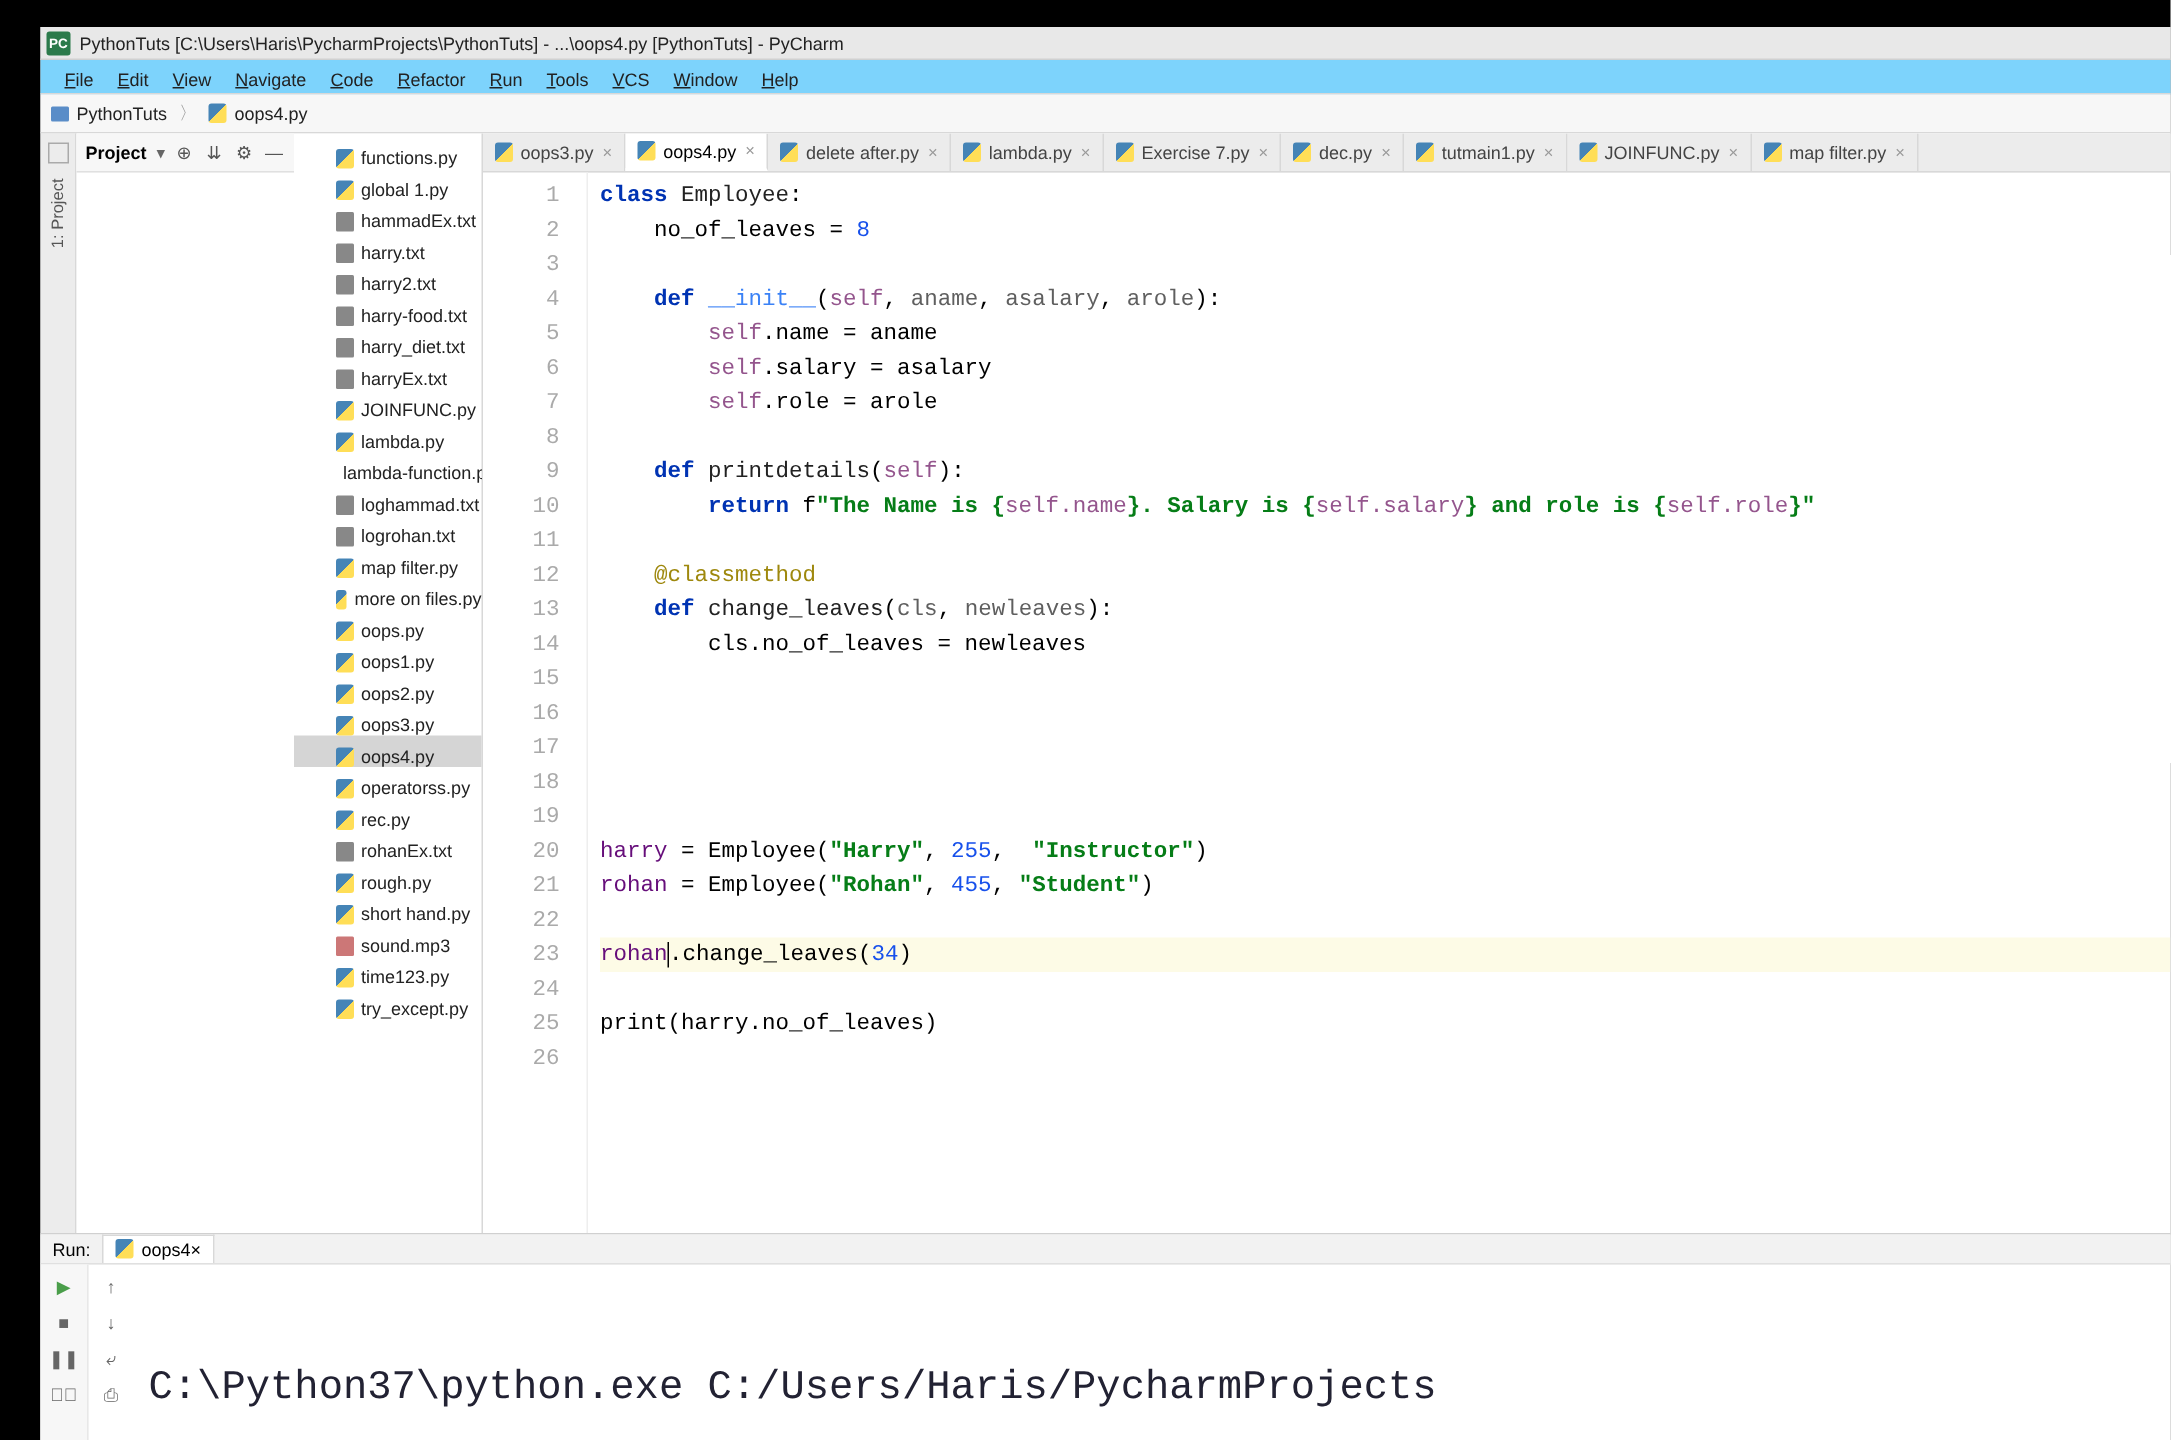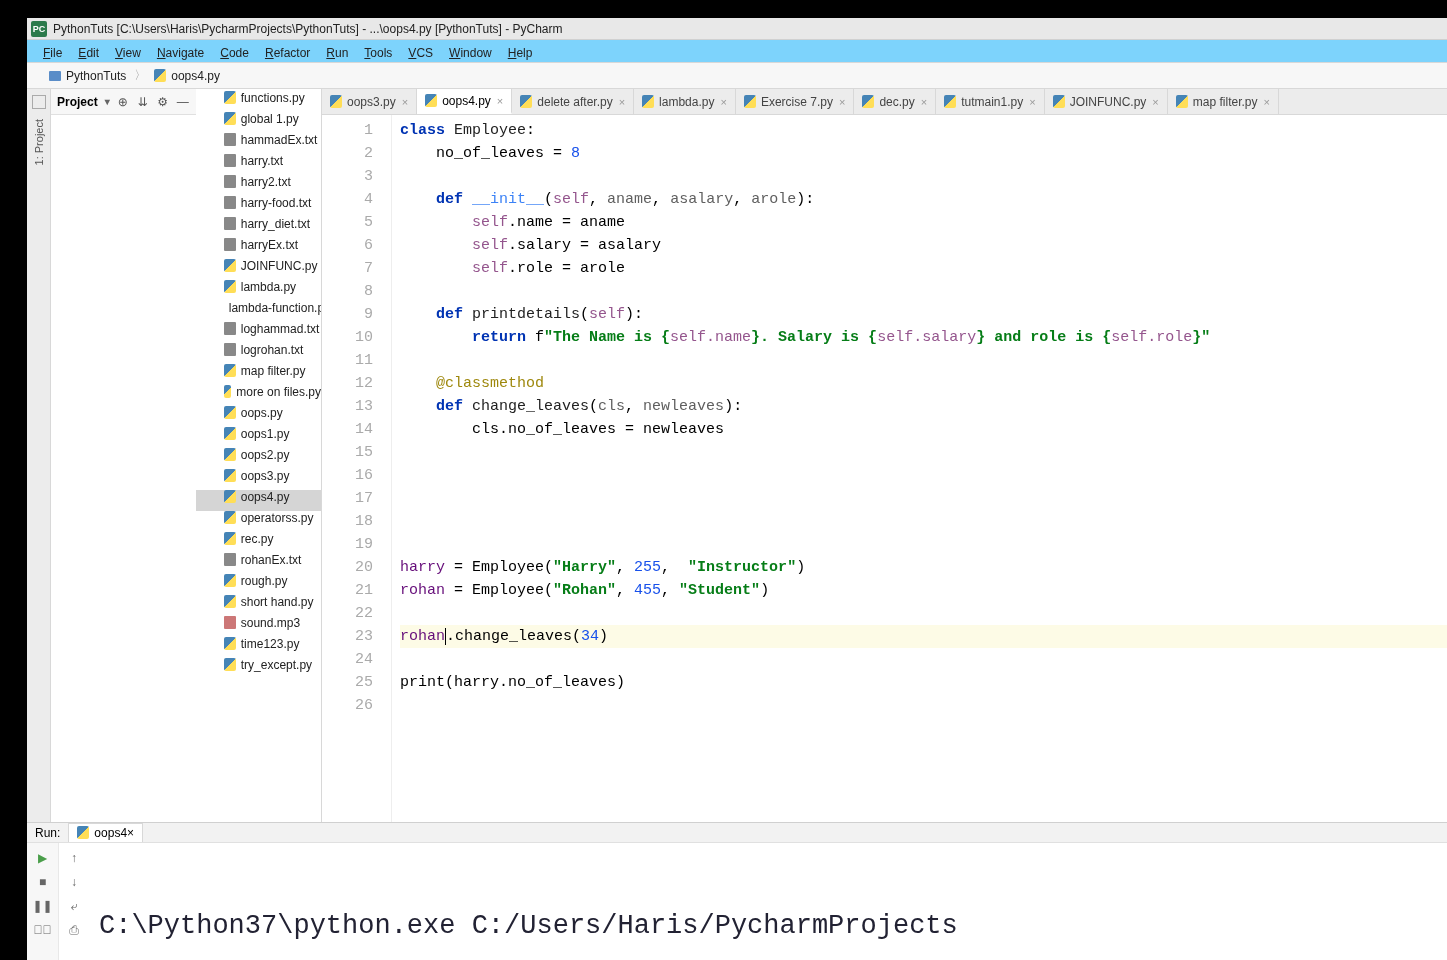--- a/index.html
+++ b/index.html
@@ -4,37 +4,37 @@
 <style>
 * { margin: 0; padding: 0; box-sizing: border-box; }
 body { font-family: "Segoe UI", Tahoma, sans-serif; font-size: 12px; background: #000; overflow: hidden; }
 .window { position: absolute; top: 18px; left: 27px; right: 0; bottom: 0; background: #f2f2f2; }
 .titlebar { height: 22px; background: #e8e8e8; display: flex; align-items: center; padding-left: 4px; border-bottom: 1px solid #d0d0d0; }
 .titlebar-icon { width: 16px; height: 16px; background: #2b7a4b; color: #fff; font-size: 9px; font-weight: bold; display: flex; align-items: center; justify-content: center; margin-right: 6px; border-radius: 2px; }
 .titlebar-text { font-size: 12px; color: #222; }
 .menubar { height: 23px; background: #7dd3fc; display: flex; align-items: flex-end; padding-left: 8px; border-bottom: 1px solid #d8d8d8; }
 .menu-item { padding: 2px 8px; font-size: 12px; color: #222; cursor: pointer; }
 .menu-item u { text-decoration: underline; }
-.navbar { height: 26px; background: #f7f7f7; display: flex; align-items: center; padding-left: 16px; border-bottom: 1px solid #d8d8d8; }
+.navbar { height: 26px; background: #f7f7f7; display: flex; align-items: center; padding-left: 1px; border-bottom: 1px solid #d8d8d8; }
 .breadcrumb-item { display: flex; align-items: center; padding: 2px 6px; font-size: 12px; color: #222; }
 .folder-icon { width: 12px; height: 10px; background: #5a8dc8; margin-right: 5px; border-radius: 1px; }
 .file-icon-py { width: 12px; height: 13px; background: linear-gradient(135deg,#4584b6 50%,#ffde57 50%); margin-right: 5px; border-radius: 2px; }
 .file-icon-txt { width: 12px; height: 13px; background: #888; margin-right: 5px; border-radius: 1px; }
 .file-icon-mp3 { width: 12px; height: 13px; background: #c77; margin-right: 5px; border-radius: 1px; }
 .bc-sep { color: #999; margin: 0 2px; }
 .main-area { display: flex; height: calc(100% - 71px - 138px); }
 .left-rail { width: 24px; background: #ececec; border-right: 1px solid #d8d8d8; display: flex; flex-direction: column; align-items: center; padding-top: 6px; }
 .rail-tab { writing-mode: vertical-rl; transform: rotate(180deg); font-size: 11px; color: #555; padding: 6px 2px; cursor: pointer; }
 .rail-box { width: 14px; height: 14px; border: 1px solid #aaa; margin-bottom: 4px; }
 .project-panel { width: 271px; background: #fff; border-right: 1px solid #d8d8d8; display: flex; flex-direction: row; }
 .project-header { height: 26px; display: flex; align-items: center; padding: 0 6px; border-bottom: 1px solid #e0e0e0; background: #f7f7f7; }
 .project-header .label { flex: 1; display: flex; align-items: center; gap: 4px; font-weight: 600; font-size: 12px; }
 .ph-icon { width: 14px; height: 14px; color: #555; cursor: pointer; margin-left: 6px; display: flex; align-items: center; justify-content: center; }
 .tree { flex: 1; overflow-y: auto; padding: 2px 0; }
-.tree-item { height: 21px; display: flex; align-items: flex-start; padding-left: 28px; font-size: 12px; color: #222; cursor: pointer; white-space: nowrap; }
+.tree-item { height: 21px; display: flex; align-items: flex-end; padding-left: 28px; font-size: 12px; color: #222; cursor: pointer; white-space: nowrap; }
 .tree-item.selected { background: #d5d5d5; }
 .editor-area { flex: 1; display: flex; flex-direction: column; background: #fff; min-width: 0; }
 .tabs { height: 26px; display: flex; background: #ececec; border-bottom: 1px solid #d8d8d8; overflow: hidden; }
 .tab { display: flex; align-items: center; padding: 0 8px; border-right: 1px solid #d8d8d8; font-size: 12px; color: #444; cursor: pointer; white-space: nowrap; background: #ececec; }
 .tab.active { background: #fff; border-bottom: 2px solid #fff; color: #000; }
 .tab .close { margin-left: 6px; color: #999; font-size: 11px; }
 .code-wrap { flex: 1; display: flex; overflow: hidden; font-family: "Consolas","Courier New",monospace; font-size: 15px; line-height: 23px; }
 .gutter { width: 70px; background: #fff; color: #aaa; text-align: right; padding: 4px 18px 4px 0; border-right: 1px solid #eee; user-select: none; }
 .gutter-line { height: 23px; }
 .code { flex: 1; padding: 4px 0 4px 8px; white-space: pre; overflow-x: hidden; }

